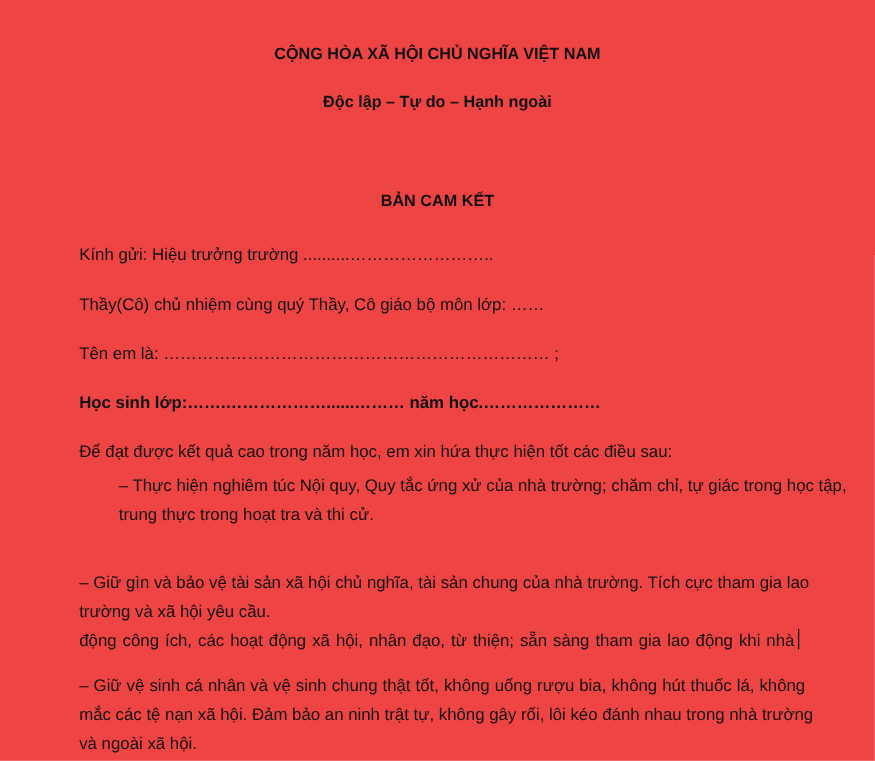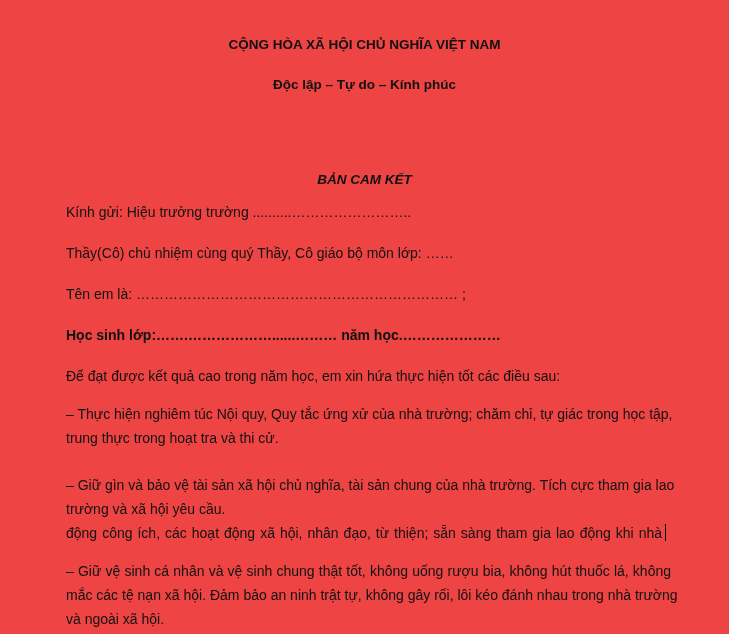--- a/index.html
+++ b/index.html
@@ -64,32 +64,32 @@
       vertical-align: -3px;
       margin-left: 3px;
     }
   </style>
 </head>
 <body>
 
 <div class="page">
 
   <div class="center" style="top:37px;">CỘNG HÒA XÃ HỘI CHỦ NGHĨA VIỆT NAM</div>
-  <div class="center" style="top:77px;">Độc lập – Tự do – Kính phúc</div>
+  <div class="center" style="top:77px;">Độc lập – Tự do – Hạnh ngoài</div>
 
-  <div class="center" style="top:172px;font-style:italic;">BẢN CAM KẾT</div>
+  <div class="center" style="top:160px;">BẢN CAM KẾT</div>
 
   <div class="line" style="top:204px;text-align:right;">Kính gửi: Hiệu trưởng trường ..........……………………..</div>
   <div class="line" style="top:245px;">Thầy(Cô) chủ nhiệm cùng quý Thầy, Cô giáo bộ môn lớp: ……</div>
   <div class="line" style="top:286px;">Tên em là: …………………………………………………………… ;</div>
   <div class="line" style="top:327px;font-weight:bold;">Học sinh lớp:…….………………......……… năm học.…………………</div>
 
   <div class="line" style="top:368px;">Để đạt được kết quả cao trong năm học, em xin hứa thực hiện tốt các điều sau:</div>
 
-  <div class="para" style="top:402px;">
+  <div class="para" style="top:392px;margin-left:33px;">
     <span class="pline just">– Thực hiện nghiêm túc Nội quy, Quy tắc ứng xử của nhà trường; chăm chỉ, tự giác trong học tập,</span>
     <span class="pline">trung thực trong hoạt tra và thi cử.</span>
   </div>
 
   <div class="para" style="top:473px;">
     <span class="pline just">– Giữ gìn và bảo vệ tài sản xã hội chủ nghĩa, tài sản chung của nhà trường. Tích cực tham gia lao</span>
     <span class="pline">trường và xã hội yêu cầu.</span>
     <span class="pline"><span class="just" style="display:inline-block;width:596px;">động công ích, các hoạt động xã hội, nhân đạo, từ thiện; sẵn sàng tham gia lao động khi nhà</span><span class="cursor"></span></span>
   </div>
 

